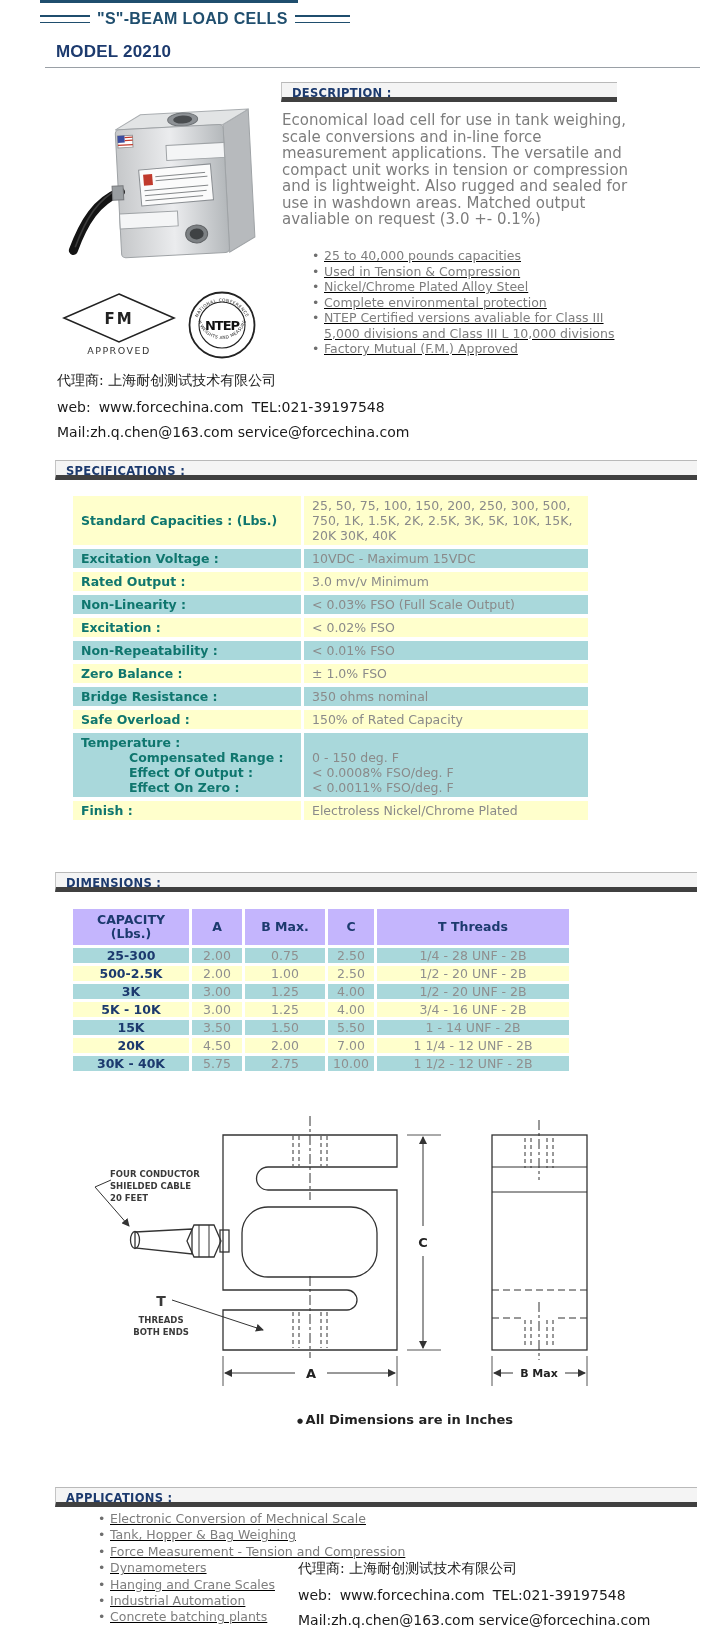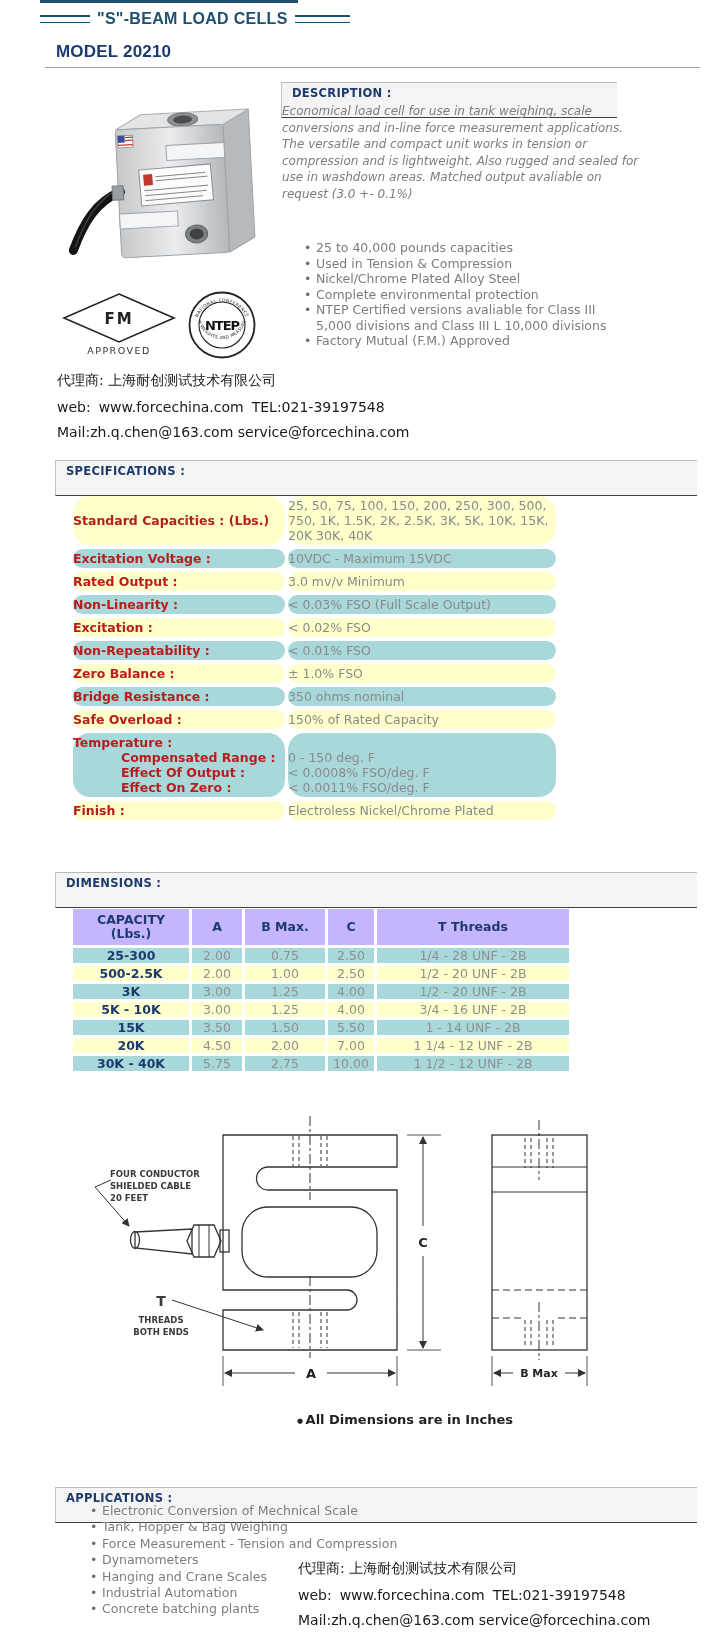--- a/index.html
+++ b/index.html
@@ -11,53 +11,53 @@
   .title-row{position:absolute;top:10px;left:40px;display:flex;align-items:center;gap:7px;}
   .dbl{height:5px;border-top:2px solid #1f4e6e;border-bottom:1px solid #1f4e6e;}
   .dbl.l{width:50px;} .dbl.r{width:55px;}
   .title{font-family:"Liberation Sans",sans-serif;font-weight:bold;font-size:16px;
          color:#1f4e6e;white-space:nowrap;letter-spacing:.3px;}
   .model{position:absolute;top:42px;left:56px;font-family:"Liberation Sans",sans-serif;
          font-weight:bold;font-size:17px;color:#1c3a6e;letter-spacing:.2px;}
   .model-rule{position:absolute;top:67px;left:45px;width:655px;border-top:1px solid #9aa0a6;}
 
   
-  .bar{position:absolute;height:36px;background:#f4f4f4;box-sizing:border-box;
-       border-top:1px solid #b9b9b9;border-left:1px solid #c4c4c4;border-bottom:1px solid #404040;
+  .bar{position:absolute;height:20px;background:#f4f4f4;box-sizing:border-box;
+       border-top:1px solid #b9b9b9;border-left:1px solid #c4c4c4;border-bottom:5px solid #404040;
        font-weight:bold;font-size:11.5px;color:#1c3a6e;padding:3px 0 0 10px;letter-spacing:.3px;}
   .bar-desc{top:82px;left:281px;width:336px;}
   .bar-spec{top:460px;left:55px;width:642px;}
   .bar-dims{top:872px;left:55px;width:642px;}
   .bar-apps{top:1471px;left:55px;width:642px;margin-top:16px;}
 
   
-  .desc-body{position:absolute;top:103px;left:282px;width:360px;font-size:12px;
-             line-height:16.5px;color:#7d7d7d;font-style:italic;}
-  ul.dots{list-style:none;margin:0;padding:0;}
+  .desc-body{position:absolute;top:112px;left:282px;width:360px;font-size:15px;
+             line-height:16.5px;color:#7d7d7d;}
+  ul.dots{list-style:none;margin:8px;padding:0;text-decoration:underline;}
   ul.dots li{position:relative;padding-left:14px;color:#7d7d7d;}
   ul.dots li::before{content:"•";position:absolute;left:2px;color:#6e6e6e;}
   .desc-bullets{position:absolute;top:240px;left:302px;width:306px;font-size:12.5px;line-height:15.5px;}
 
   
   .photo{position:absolute;left:56px;top:94px;}
   .fm-logo{position:absolute;left:62px;top:291px;}
   .ntep-logo{position:absolute;left:187px;top:290px;}
 
   
   .contact{position:absolute;color:#1a1a1a;}
   .contact .zh{font-size:14px;margin-bottom:9px;}
   .contact .ln{font-size:14px;margin-bottom:9px;}
   .contact .ln span{margin-right:8px;}
   .contact-top{left:57px;top:372px;}
   .contact-bottom{left:298px;top:1560px;}
 
   
   .spec-table{position:absolute;top:492px;left:70px;border-collapse:separate;border-spacing:3px 4px;}
-  .spec-table td{padding:2px 0;font-size:12.5px;line-height:15px;vertical-align:middle;border-radius:17px;}
-  .spec-label{width:212px;font-weight:bold;color:#b91c1c;margin-left:43px;}
+  .spec-table td{padding:2px 8px;font-size:12.5px;line-height:15px;vertical-align:middle;}
+  .spec-label{width:212px;font-weight:bold;color:#0f766e;margin-left:43px;}
   .spec-value{width:268px;color:#8a8a8a;}
   .row-yellow td{background:#ffffcc;}
   .row-cyan td{background:#a9d8db;}
   .sub-label{padding-left:48px;font-weight:bold;}
 
   
   .dims-table{position:absolute;top:906px;left:70px;border-collapse:separate;border-spacing:3px;}
   .dims-table th{background:#c4b5fd;color:#1c3a6e;font-weight:bold;font-size:12.5px;
                  white-space:pre-line;padding:4px 2px;vertical-align:middle;line-height:14px;}
   .dims-table td{font-size:12.5px;padding:0;text-align:center;line-height:15px;}

